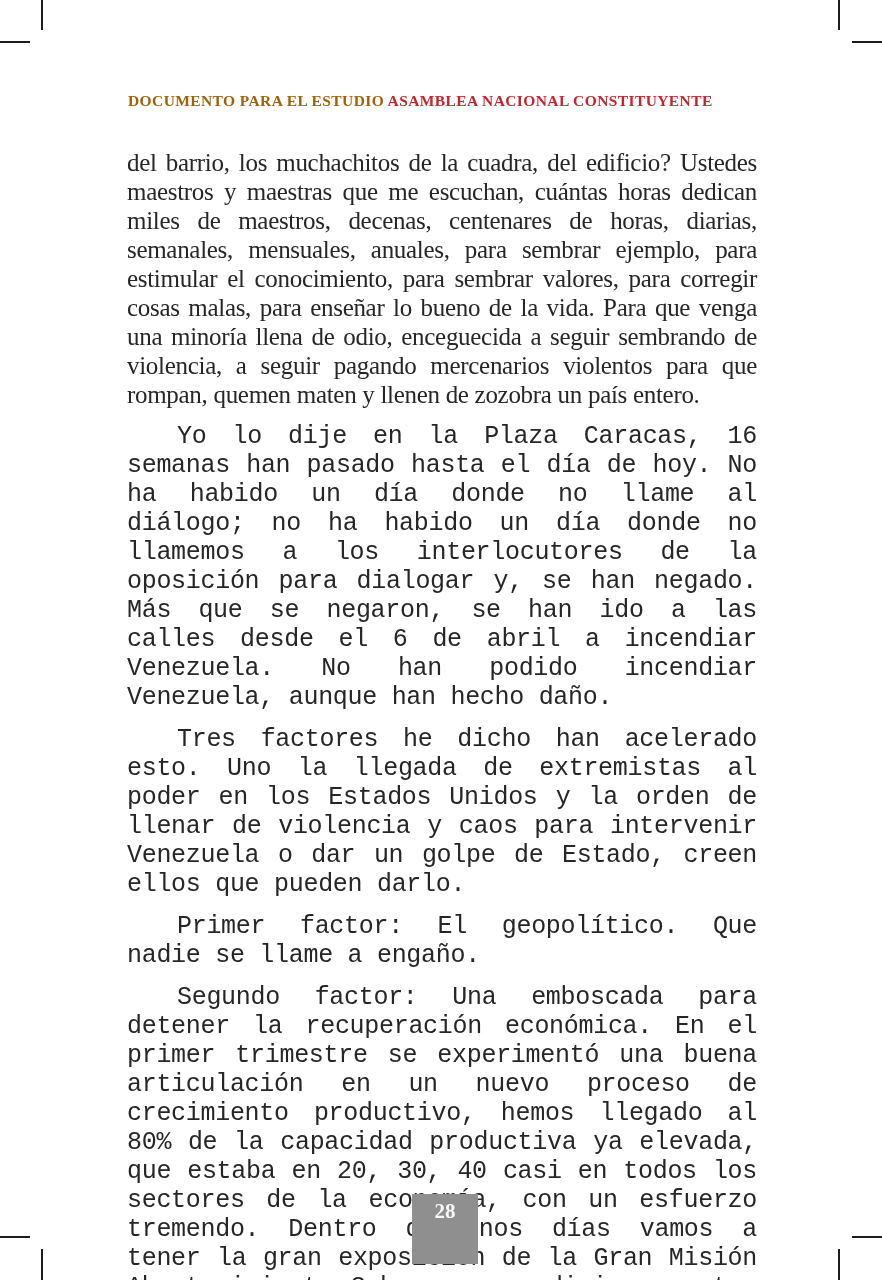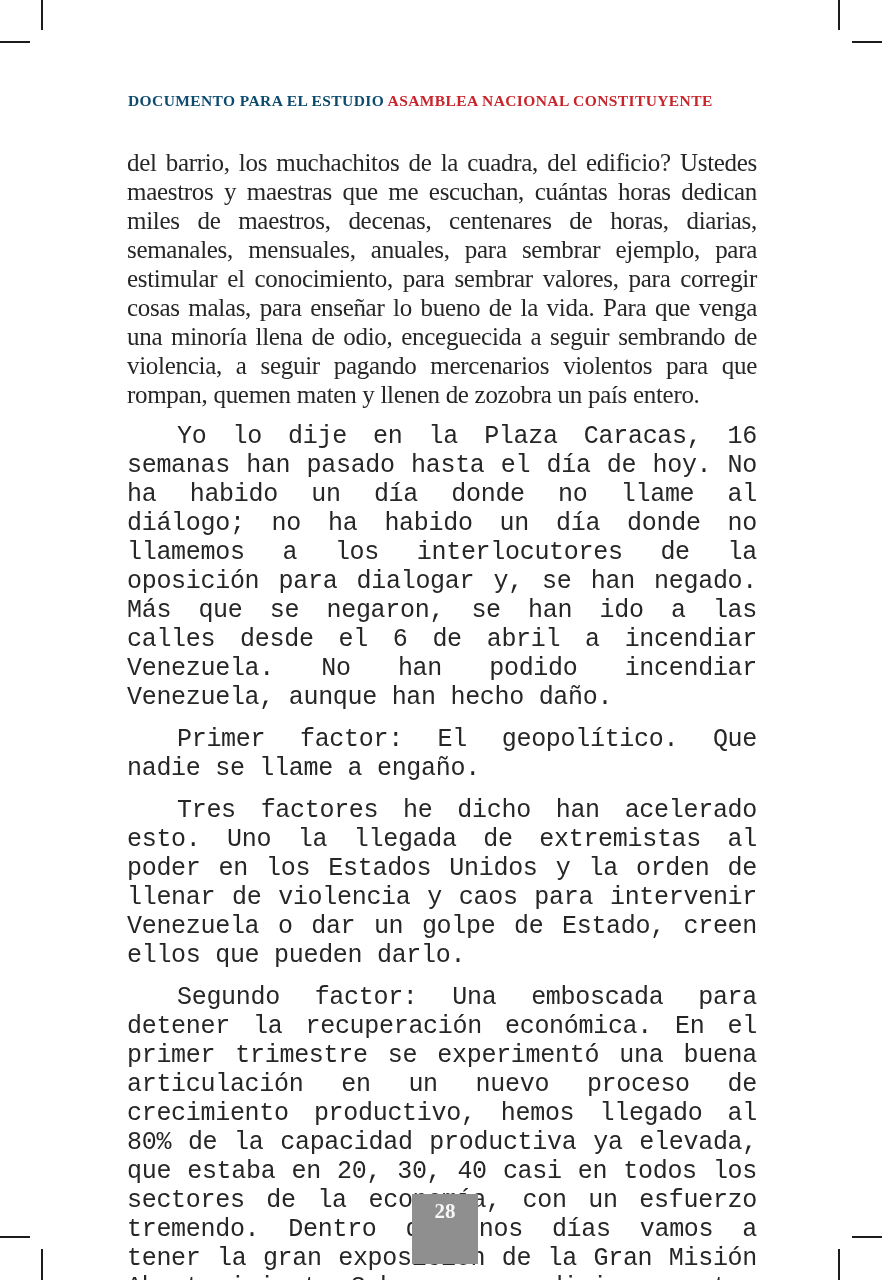--- a/index.html
+++ b/index.html
@@ -38,21 +38,21 @@
   .running-head {
     position: absolute;
     left: 128px;
     top: 92px;
     font-family: "Liberation Serif", serif;
     font-weight: bold;
     font-size: 15.5px;
     letter-spacing: 0.4px;
     white-space: nowrap;
   }
-  .running-head .prefix { color: #0c4a6e; }
+  .running-head .prefix { color: #a16207; }
   .running-head .title  { color: #c9242c; }
   
   .body-text {
     position: absolute;
     left: 127px;
     top: 141px;
     width: 630px;
     color: #262626;
     font-size: 25px;
     line-height: 29px;
@@ -101,22 +101,22 @@
   <div class="crop h br-h"></div>
   <div class="crop v br-v"></div>
 
   <div class="running-head">
     <span class="prefix">DOCUMENTO PARA EL ESTUDIO </span><span class="title">ASAMBLEA NACIONAL CONSTITUYENTE</span>
   </div>
 
   <div class="body-text">
       <p class="para">del barrio, los muchachitos de la cuadra, del edificio? Ustedes maestros y maestras que me escuchan, cuántas horas dedican miles de maestros, decenas, centenares de horas, diarias, semanales, mensuales, anuales, para sembrar ejemplo, para estimular el conocimiento, para sembrar valores, para corregir cosas malas, para enseñar lo bueno de la vida. Para que venga una minoría llena de odio, enceguecida a seguir sembrando de violencia, a seguir pagando mercenarios violentos para que rompan, quemen maten y llenen de zozobra un país entero.</p>
       <p class="para indent">Yo lo dije en la Plaza Caracas, 16 semanas han pasado hasta el día de hoy. No ha habido un día donde no llame al diálogo; no ha habido un día donde no llamemos a los interlocutores de la oposición para dialogar y, se han negado. Más que se negaron, se han ido a las calles desde el 6 de abril a incendiar Venezuela. No han podido incendiar Venezuela, aunque han hecho daño.</p>
+      <p class="para indent">Tres factores he dicho han acelerado esto. Uno la llegada de extremistas al poder en los Estados Unidos y la orden de llenar de violencia y caos para intervenir Venezuela o dar un golpe de Estado, creen ellos que pueden darlo.</p>
       <p class="para indent">Primer factor: El geopolítico.  Que nadie se llame a engaño.</p>
-      <p class="para indent">Tres factores he dicho han acelerado esto. Uno la llegada de extremistas al poder en los Estados Unidos y la orden de llenar de violencia y caos para intervenir Venezuela o dar un golpe de Estado, creen ellos que pueden darlo.</p>
       <p class="para indent">Segundo factor: Una emboscada para detener la recuperación económica. En el primer trimestre se experimentó una buena articulación en un nuevo proceso de crecimiento productivo, hemos llegado al 80% de la capacidad productiva ya elevada, que estaba en 20, 30, 40 casi en todos los sectores de la economía, con un esfuerzo tremendo. Dentro de unos días vamos a tener la gran exposición de la Gran Misión Abastecimiento Soberano que dirige nuestra Fuerza Armada Nacional Bolivariana con sus logros, sector por sector.</p>
     </div>
 
   <div class="page-number-badge">
     <span class="num">28</span>
   </div>
 
 </div>
 
 </body></html>

